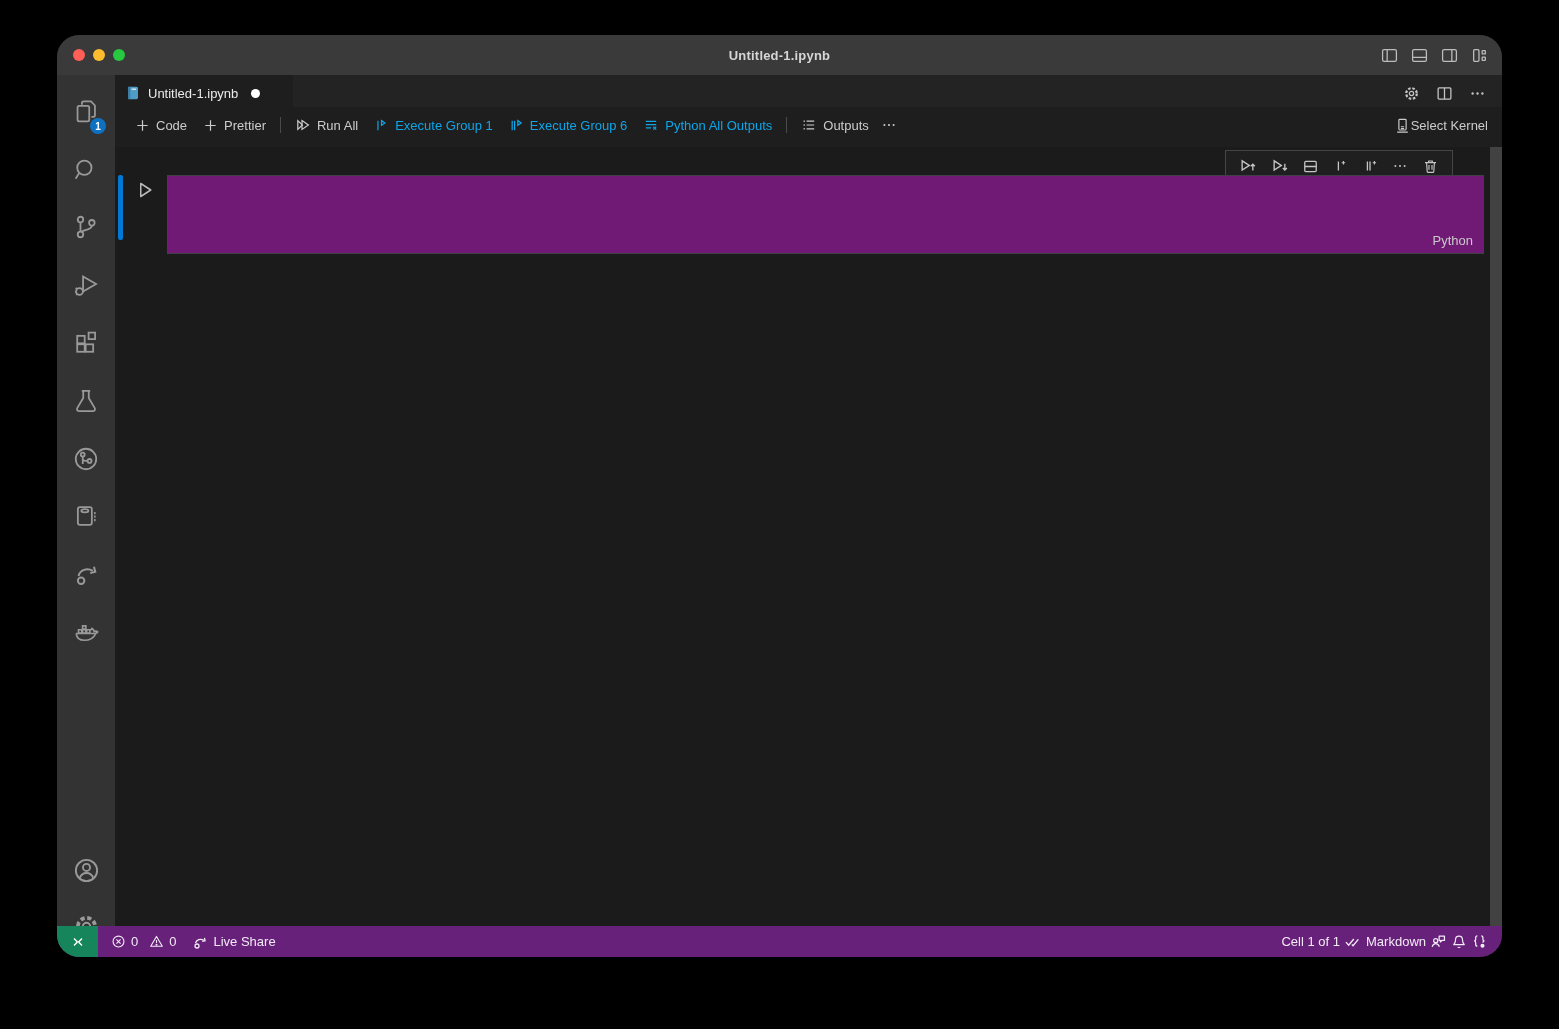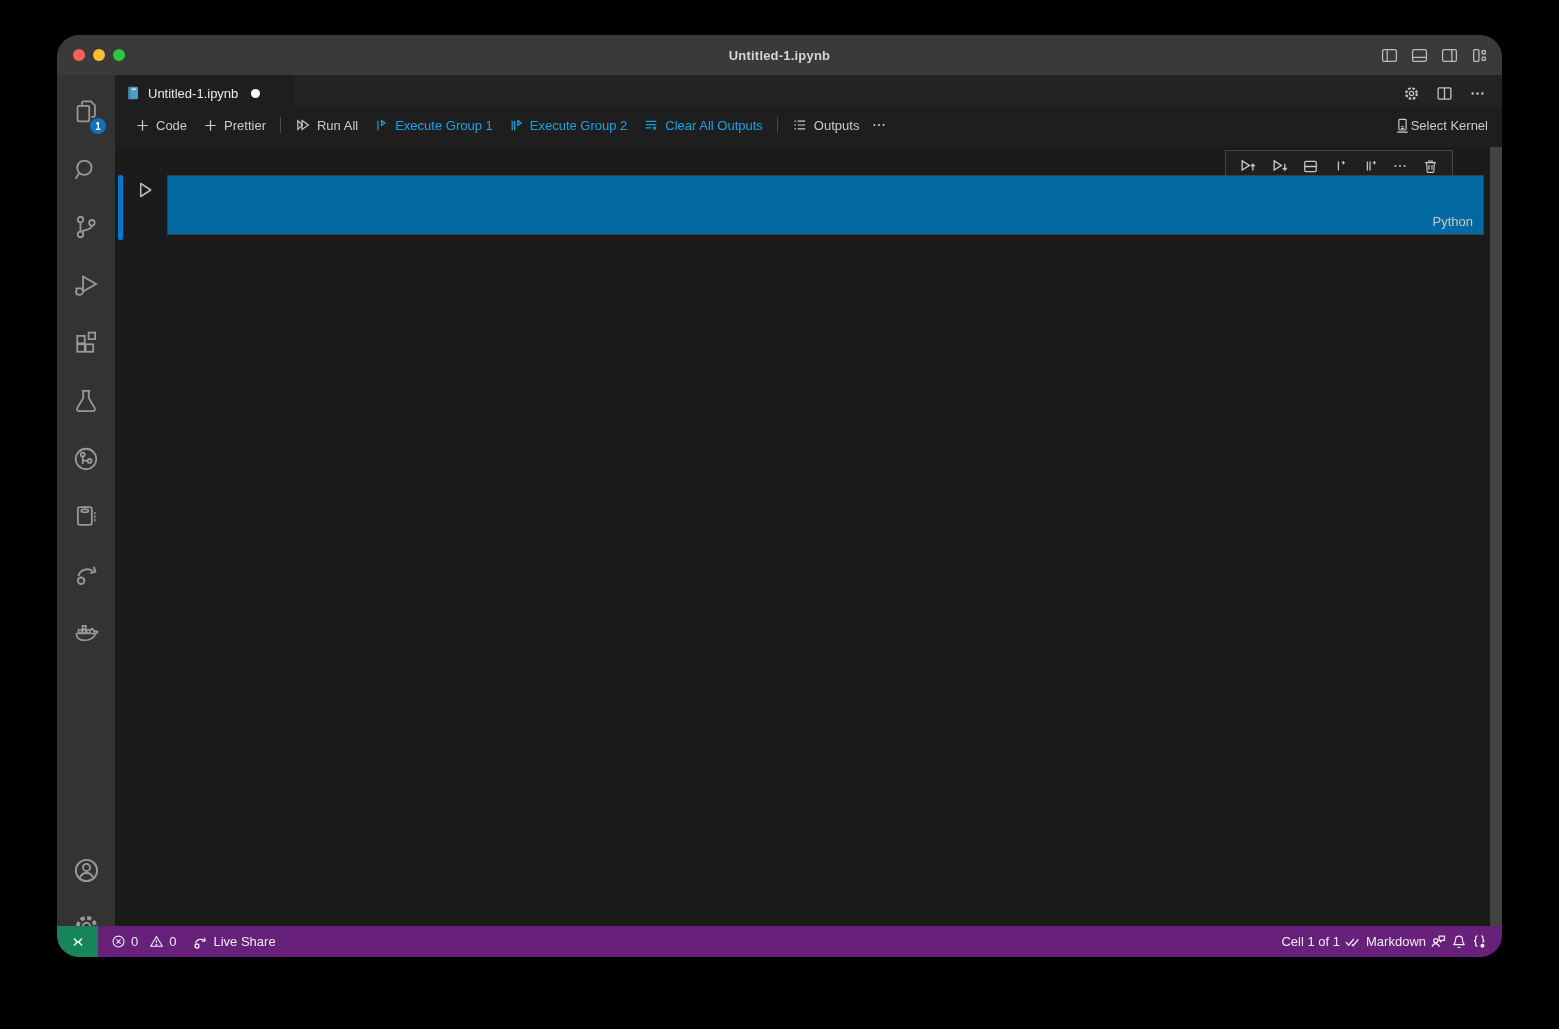--- a/index.html
+++ b/index.html
@@ -35,21 +35,21 @@
   .nbtoolbar{position:absolute;left:58px;top:72px;right:0;height:36px;background:#1e1e1e;
              display:flex;align-items:center;padding:0 14px 0 12px;box-sizing:border-box;}
   .tb-btn{display:flex;align-items:center;gap:6px;color:#cccccc;font-size:13px;padding:0 8px;height:26px;}
   .tb-btn.disabled{color:#0ea5e9;}
   .tb-sep{width:1px;height:16px;background:#4a4a4a;margin:0 6px;}
   .kernel-btn{margin-left:auto;display:flex;align-items:center;color:#cccccc;font-size:13px;}
   
   .notebook{position:absolute;left:58px;top:112px;right:0;bottom:31px;background:#1b1b1b;}
   .cell-focusbar{position:absolute;left:3px;top:28px;width:5px;height:65px;background:#0078d4;border-radius:2px;}
   .cell-run{position:absolute;left:20px;top:33px;width:20px;height:20px;color:#b9b9b9;display:flex;}
-  .cell-editor{position:absolute;left:52px;top:28px;right:18px;height:60px;background:#0369a1;
+  .cell-editor{position:absolute;left:52px;top:28px;right:18px;height:79px;background:#701a75;
                border:1px solid #3f3f46;box-sizing:border-box;}
   .lang-label{position:absolute;right:10px;bottom:5px;color:#c8c8c8;font-size:13px;}
   .cell-toolbar{position:absolute;top:3px;right:49px;width:228px;height:32px;background:#1f1f1f;
                 border:1px solid #454545;box-sizing:border-box;display:flex;align-items:center;
                 justify-content:space-around;color:#c5c5c5;padding:0 6px;}
   .scrollbar{position:absolute;right:0;top:0;bottom:0;width:12px;background:#424242;}
   
   .statusbar{position:absolute;left:0;right:0;bottom:0;height:31px;background:#68217a;
              display:flex;align-items:center;color:#f2eaf5;font-size:13px;
              border-radius:0 0 10px 10px;}
@@ -289,30 +289,30 @@
         </span>
       <span>Execute Group 1</span>
     </div>
     <div class="tb-btn disabled">
       <span class="icon">
           <svg width="15" height="15" viewBox="0 0 16 16" fill="none" stroke="currentColor" stroke-width="1.3">
             <path d="M3.4 3v10M6 3v10"></path>
             <path d="M9.4 2.8l3.6 2.5-3.6 2.5z"></path>
           </svg>
         </span>
-      <span>Execute Group 2</span>
+      <span>Execute Group 6</span>
     </div>
     <div class="tb-btn disabled">
       <span class="icon">
           <svg width="16" height="16" viewBox="0 0 16 16" fill="none" stroke="currentColor" stroke-width="1.2">
             <path d="M2.8 4.4h10.4M2.8 7.6h10.4M2.8 10.8h5.4"></path>
             <path d="M10.2 9.6l3 3M13.2 9.6l-3 3"></path>
           </svg>
         </span>
-      <span>Clear All Outputs</span>
+      <span>Python All Outputs</span>
     </div>
     <span class="tb-sep"></span>
     <div class="tb-btn">
       <span class="icon">
           <svg width="16" height="16" viewBox="0 0 16 16" fill="none" stroke="currentColor" stroke-width="1.2">
             <path d="M5.6 4.2h7.6M5.6 8h7.6M5.6 11.8h7.6"></path>
             <path d="M2.6 4.2h1.2M2.6 8h1.2M2.6 11.8h1.2" stroke-width="1.6"></path>
           </svg>
         </span>
       <span>Outputs</span>

